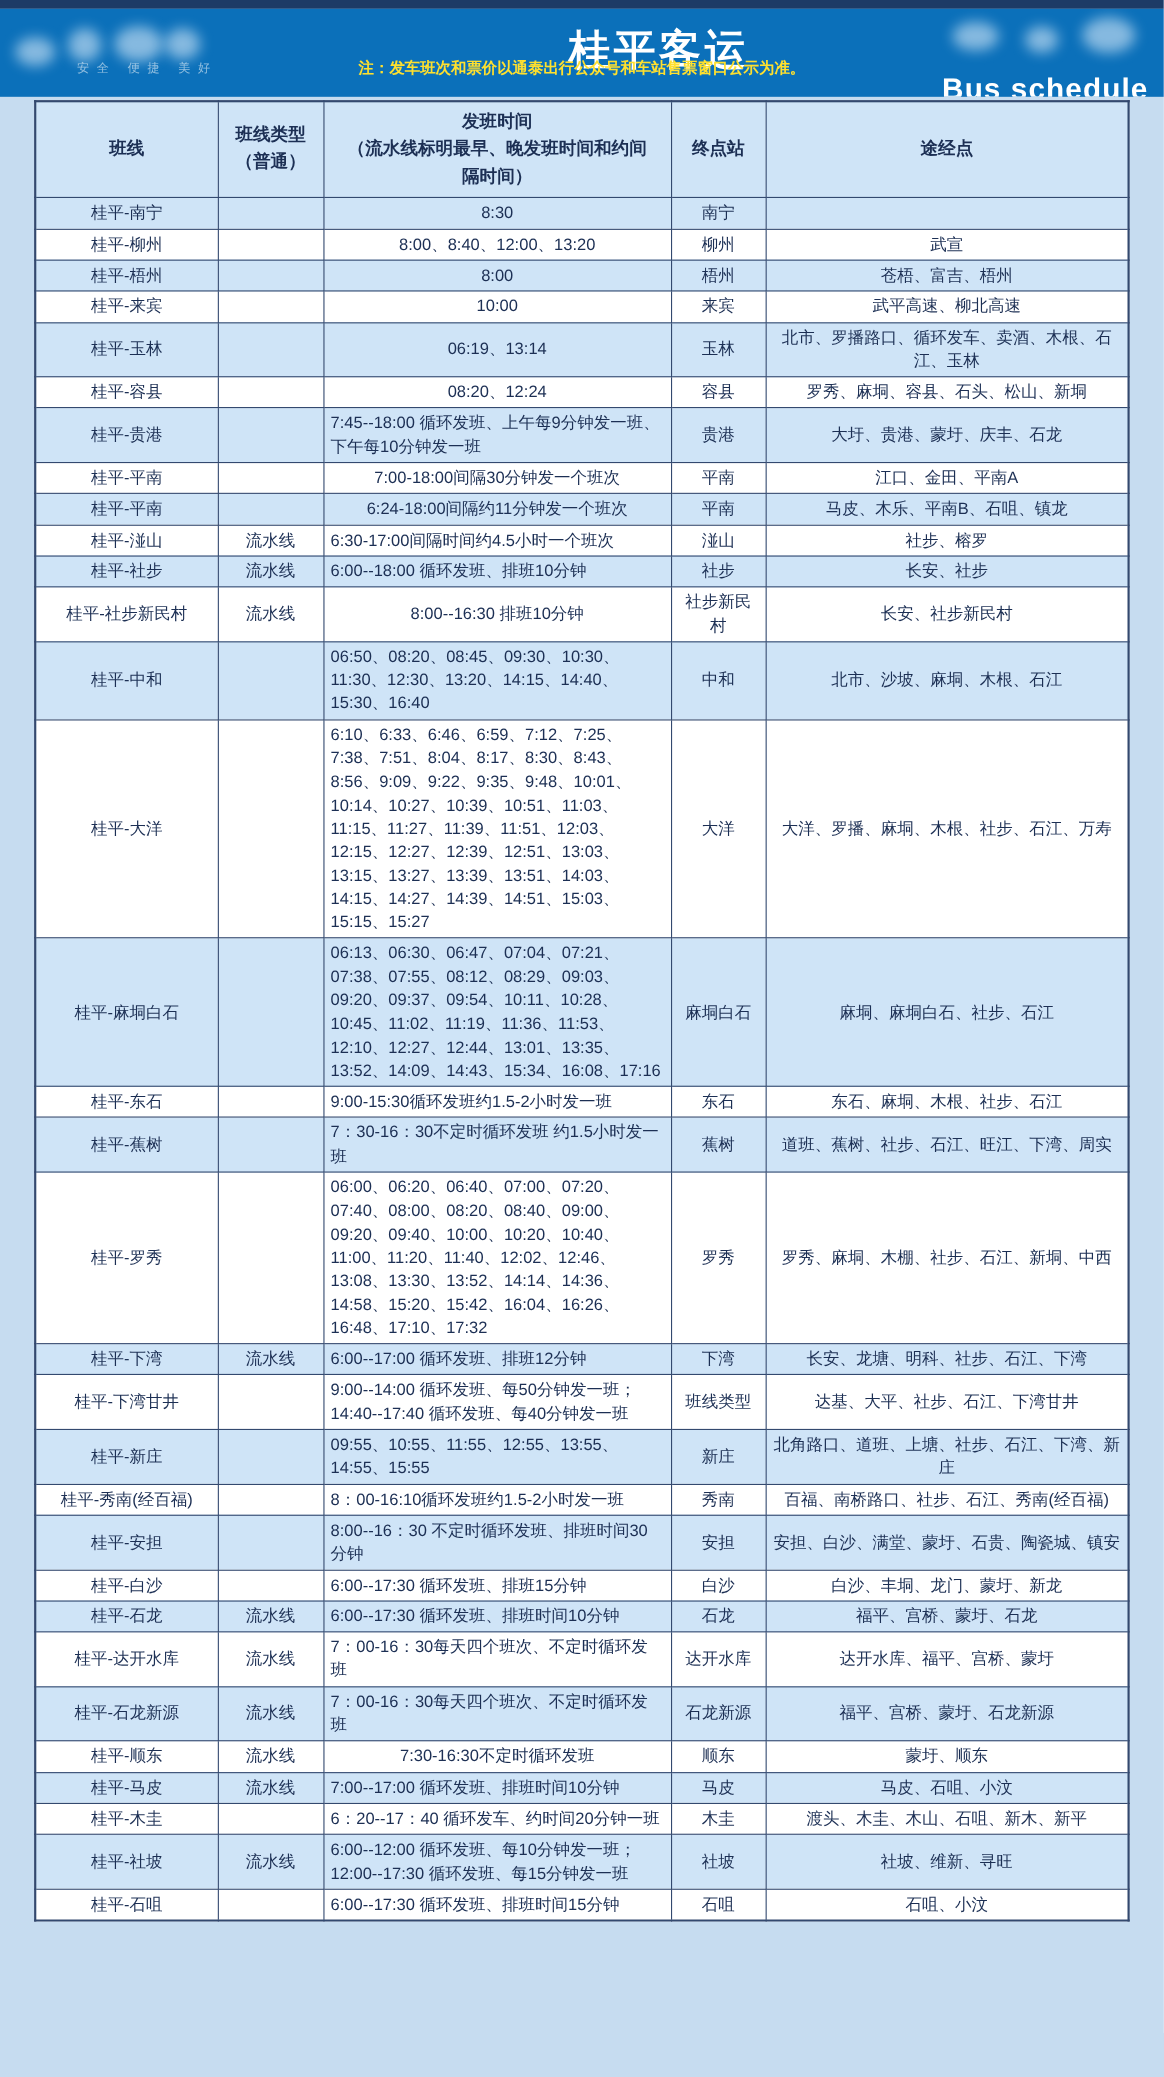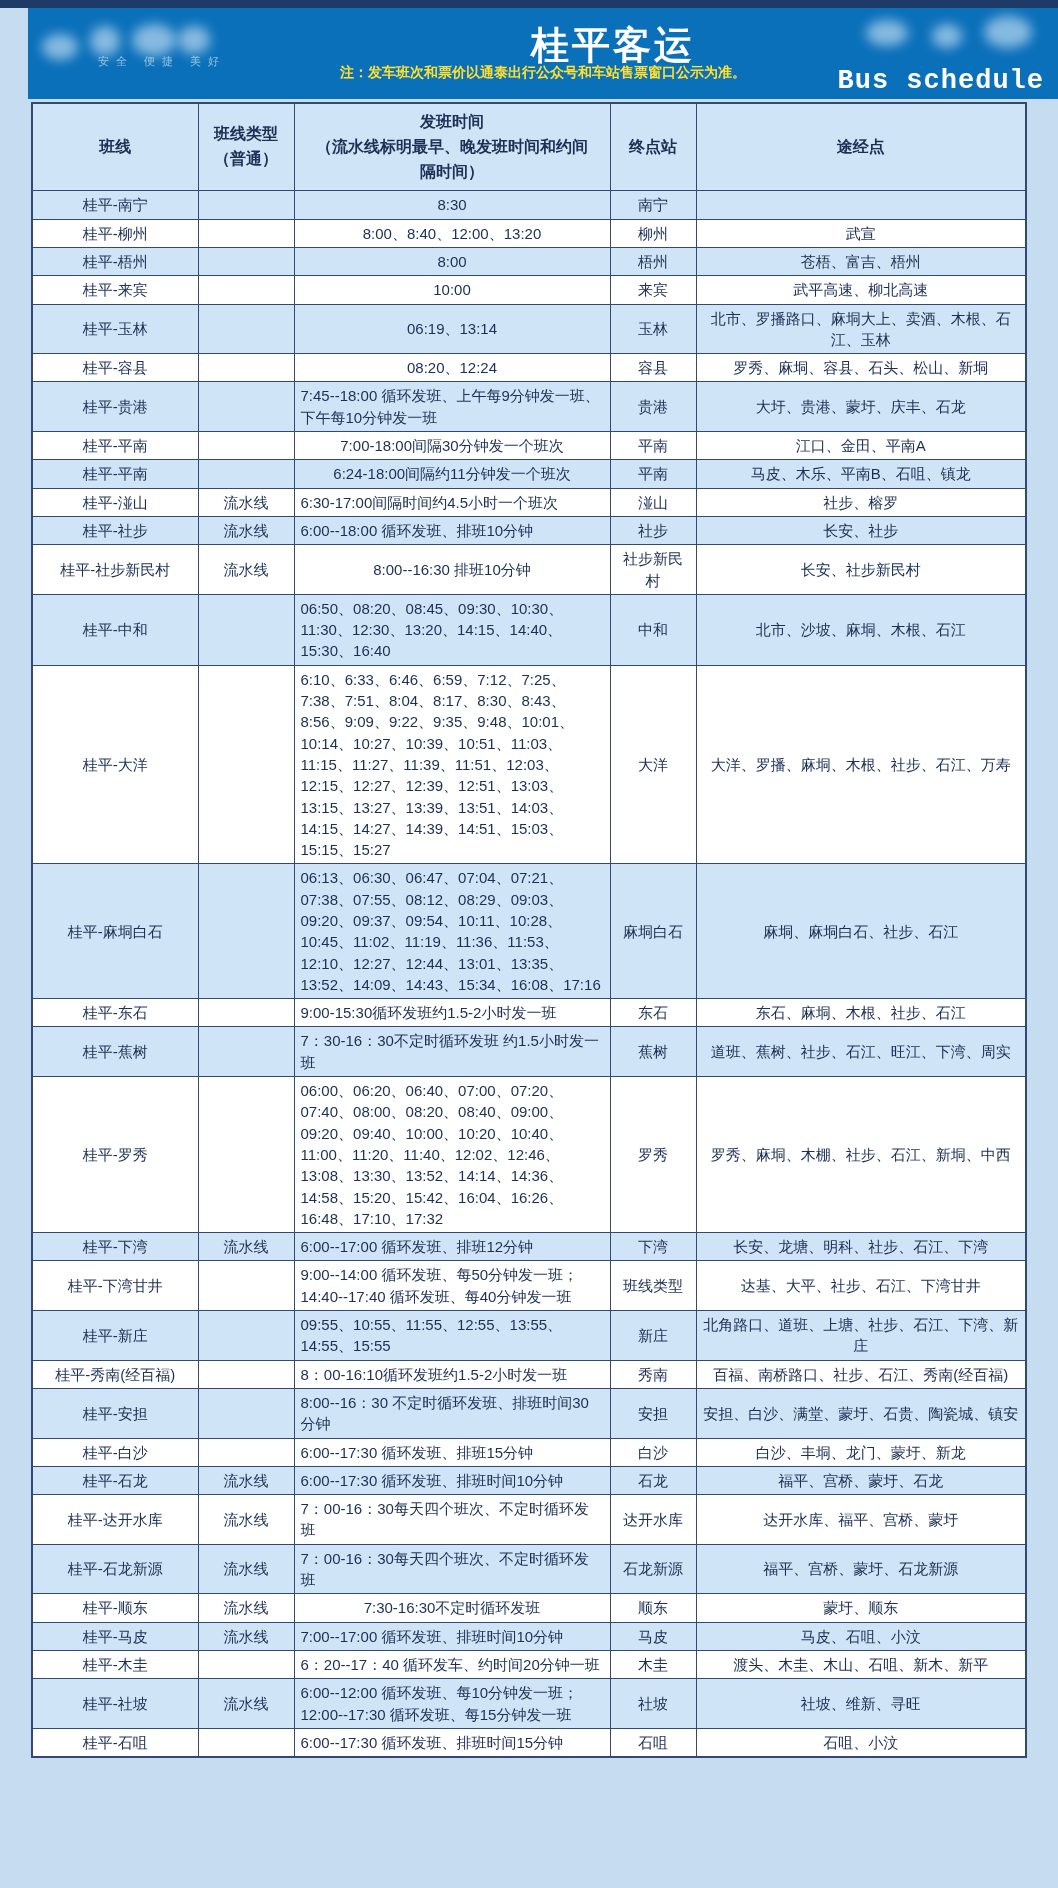--- a/index.html
+++ b/index.html
@@ -3,29 +3,29 @@
 <meta charset="utf-8">
 <style>
   html,body{margin:0;padding:0;}
   body{
     width:1058px;
     background:#c6dcf0;
     font-family:"Liberation Sans","DejaVu Sans",sans-serif;
     color:#1c2f54;
   }
   .top-strip{height:8px;background:#1d3b66;}
-  .banner{position:relative;height:91px;background:#0b70ba;overflow:hidden;margin-left:28px;}
+  .banner{position:relative;height:80px;background:#0b70ba;overflow:hidden;}
   .banner-title{
     position:absolute;left:0;right:0;top:12px;margin:0;
     text-align:center;transform:translateX(70px);
     color:#ffffff;font-size:38px;font-weight:bold;letter-spacing:3px;
   }
   .banner-subtitle{
     position:absolute;right:14px;top:58px;
-    color:#ffffff;font-size:27px;font-weight:bold;letter-spacing:1px;font-family:Liberation Mono, monospace;
+    color:#ffffff;font-size:27px;font-weight:bold;letter-spacing:1px;
   }
   .banner-note{
     position:absolute;left:0;right:0;bottom:17px;
     text-align:center;color:#ffe02e;font-size:14px;font-weight:bold;
   }
   .logo-cluster{position:absolute;top:0;height:100%;}
   .blob{position:absolute;border-radius:50%;background:rgba(235,245,255,.55);filter:blur(6px);}
   .slogan{
     position:absolute;left:70px;top:46px;white-space:nowrap;
     color:rgba(255,255,255,.55);font-size:11px;letter-spacing:7px;filter:blur(.7px);
@@ -128,21 +128,21 @@
             <td></td>
             <td>10:00</td>
             <td>来宾</td>
             <td>武平高速、柳北高速</td>
           </tr>
           <tr>
             <td>桂平-玉林</td>
             <td></td>
             <td>06:19、13:14</td>
             <td>玉林</td>
-            <td>北市、罗播路口、麻垌大上、卖酒、木根、石江、玉林</td>
+            <td>北市、罗播路口、循环发车、卖酒、木根、石江、玉林</td>
           </tr>
           <tr>
             <td>桂平-容县</td>
             <td></td>
             <td>08:20、12:24</td>
             <td>容县</td>
             <td>罗秀、麻垌、容县、石头、松山、新垌</td>
           </tr>
           <tr>
             <td>桂平-贵港</td>

